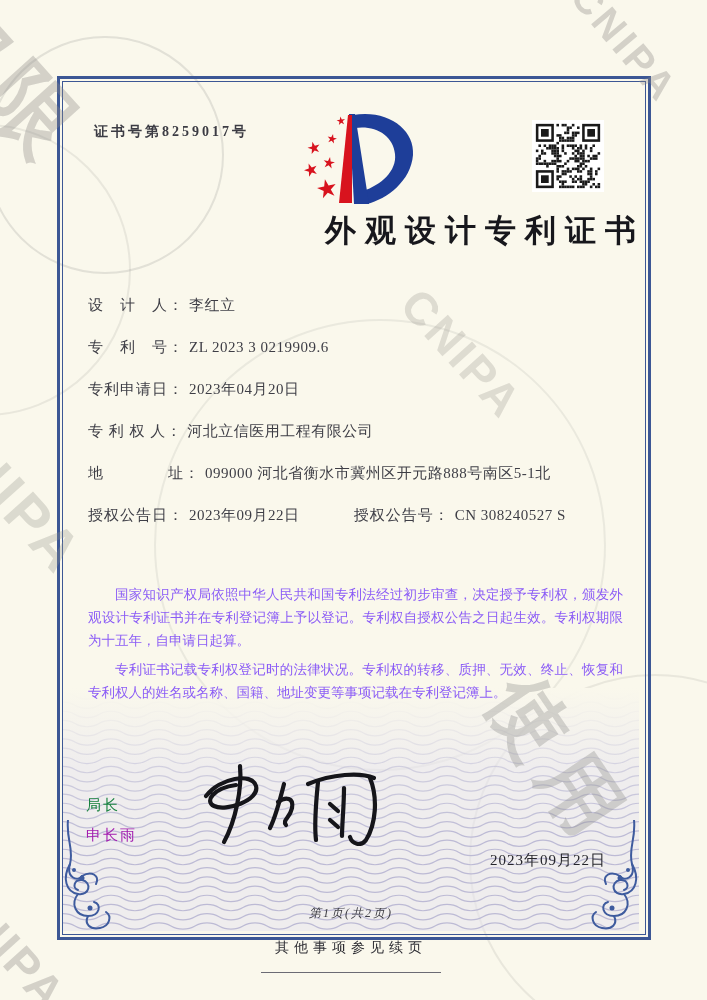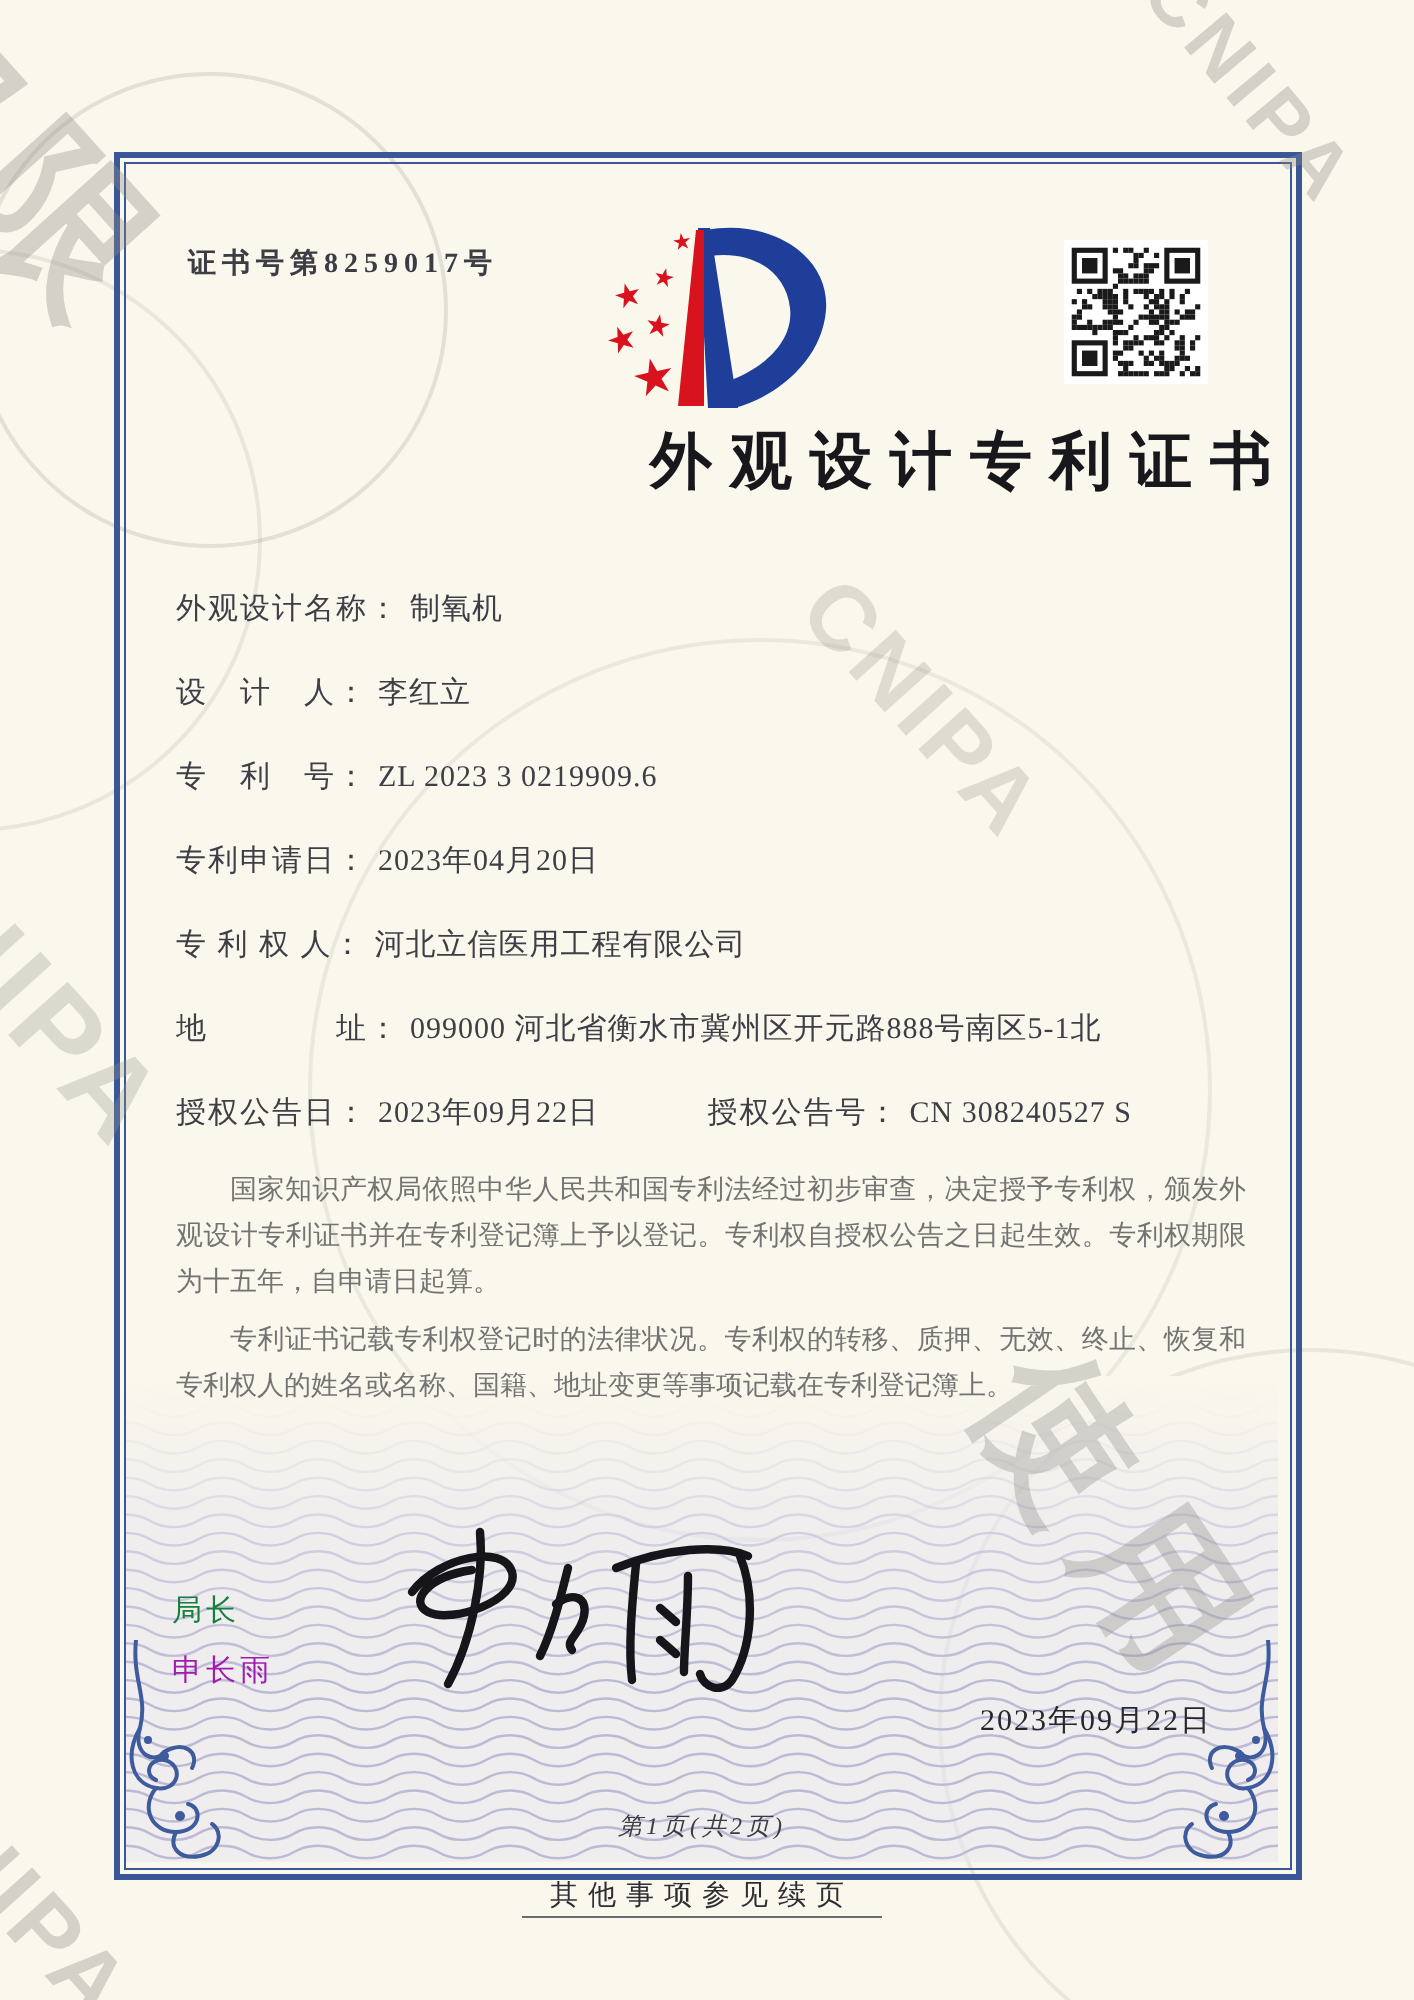--- a/index.html
+++ b/index.html
@@ -32,30 +32,30 @@
   .logo{position:absolute;left:283px;top:107px;width:144px;height:102px;}
   .qr{position:absolute;left:532px;top:120px;width:72px;height:72px;background:#fff;}
   .title{position:absolute;left:57px;top:210px;width:588px;text-align:right;margin:0;
          font-size:31px;font-weight:700;letter-spacing:9px;color:#17171C;}
   .fields{position:absolute;left:88px;top:294px;width:545px;font-size:15px;color:#3E3E46;}
   .frow{line-height:22px;margin-bottom:20px;white-space:nowrap;}
   .flabel{letter-spacing:1px;}
   .fvalue{margin-left:5px;letter-spacing:0.5px;}
   .pair1{display:inline-block;width:262px;}
   .paras{position:absolute;left:88px;top:583px;width:535px;font-size:13.5px;line-height:23px;
-         color:#737373;text-align:justify;}
+         color:#8b5cf6;text-align:justify;}
   .paras p{margin:0 0 6px 0;text-indent:2em;}
   .sig-title{position:absolute;left:86px;top:796px;font-size:15px;color:#15803d;letter-spacing:2px;}
   .sig-name{position:absolute;left:86px;top:826px;font-size:15px;color:#a21caf;letter-spacing:2px;}
   .sig{position:absolute;left:192px;top:762px;width:190px;height:84px;}
   .date{position:absolute;left:468px;top:851px;width:160px;text-align:center;font-size:15px;color:#26262C;letter-spacing:1px;}
   .pageinfo{position:absolute;left:57px;top:905px;width:588px;text-align:center;font-size:12px;color:#3B3B42;letter-spacing:2px;font-style:italic;}
   .note{position:absolute;left:57px;top:939px;width:588px;text-align:center;font-size:14px;
         letter-spacing:5px;color:#2E2E34;z-index:2;}
-  .note span{border-bottom:1px solid #6B6B74;padding:0 14px 2px;}
+  .note span{border-bottom:1px solid #6B6B74;padding:0 14px 17px;}
   .flourish{position:absolute;width:58px;height:112px;z-index:3;}
   .flourish-right{left:584px;top:820px;}
   .flourish-left{left:60px;top:820px;transform:scaleX(-1);}
 </style>
 </head>
 <body>
 
 <div class="page">
 
   <svg class="circles" width="707" height="1000">
@@ -348,23 +348,20 @@
       <rect x="20" y="2" width="3" height="3" fill="#1a1a1a"></rect>
       <rect x="0" y="18" width="7" height="7" fill="#1a1a1a"></rect>
       <rect x="1" y="19" width="5" height="5" fill="#fff"></rect>
       <rect x="2" y="20" width="3" height="3" fill="#1a1a1a"></rect>
     </svg>
 
   <h1 class="title layer">外观设计专利证书</h1>
 
   <div class="fields layer">
     <div class="frow">
-      <span class="flabel">外观设计名称：</span><span class="fvalue">制氧机</span>
-    </div>
-    <div class="frow">
       <span class="flabel">设　计　人：</span><span class="fvalue">李红立</span>
     </div>
     <div class="frow">
       <span class="flabel">专　利　号：</span><span class="fvalue">ZL 2023 3 0219909.6</span>
     </div>
     <div class="frow">
       <span class="flabel">专利申请日：</span><span class="fvalue">2023年04月20日</span>
     </div>
     <div class="frow">
       <span class="flabel">专 利 权 人：</span><span class="fvalue">河北立信医用工程有限公司</span>

